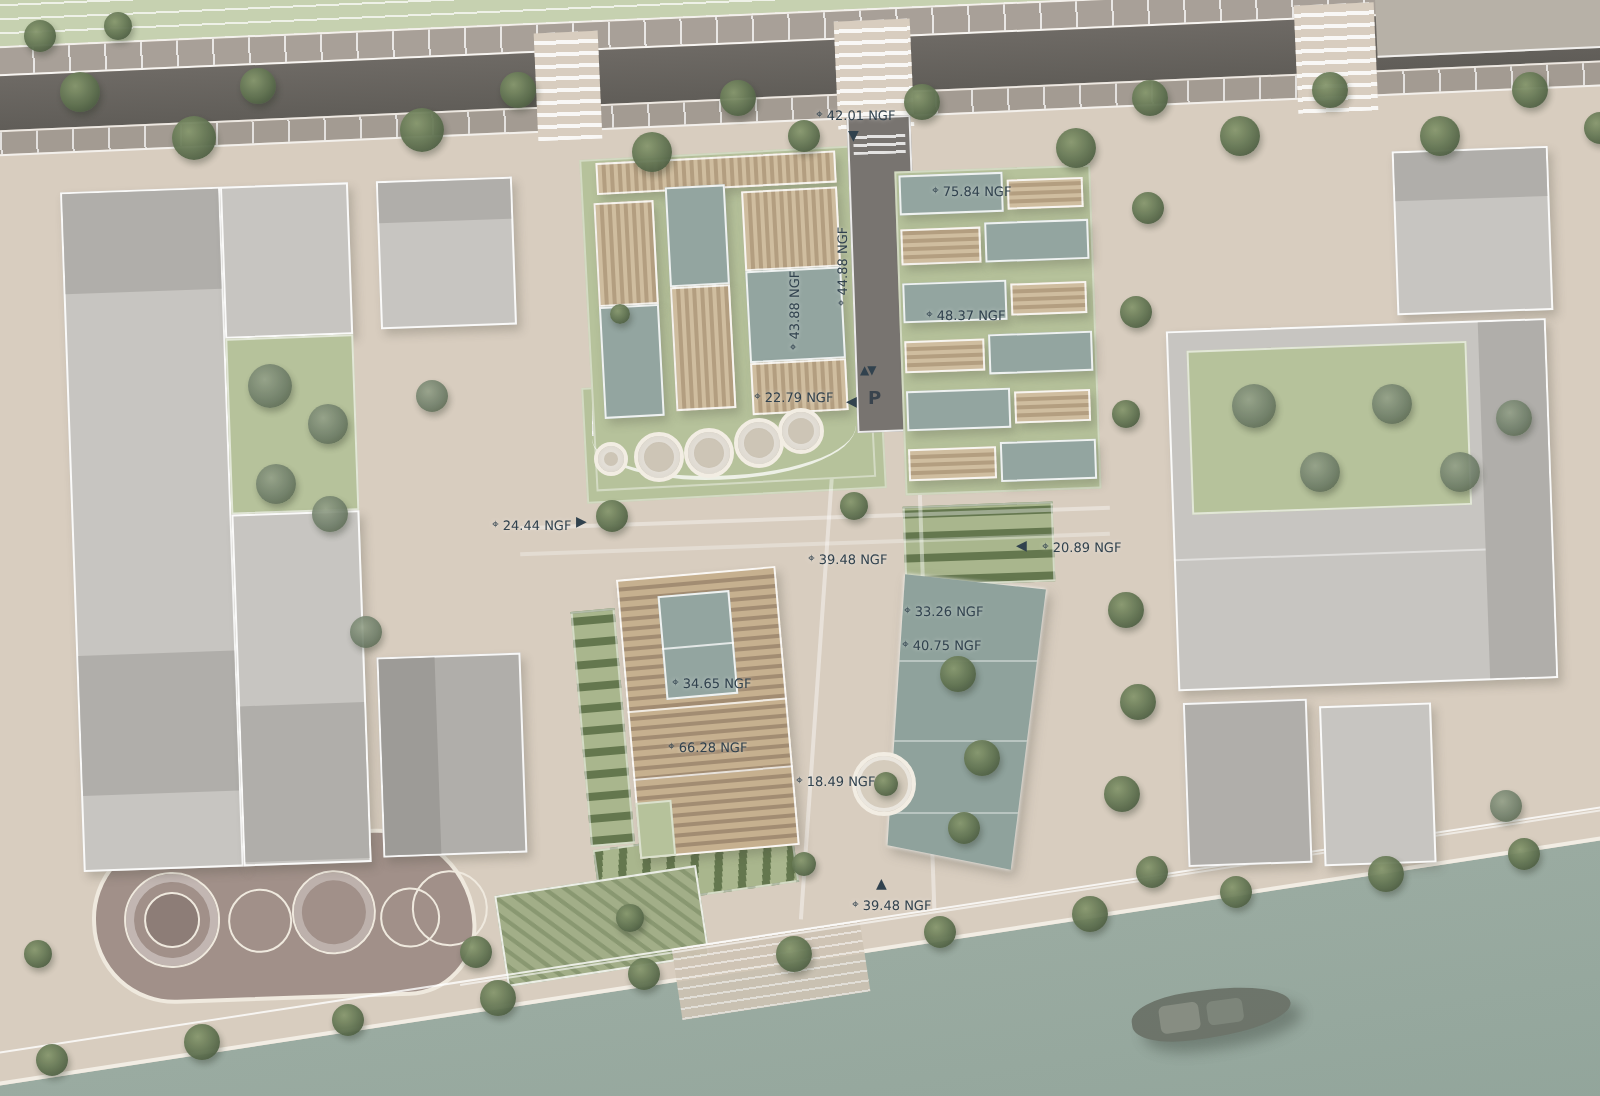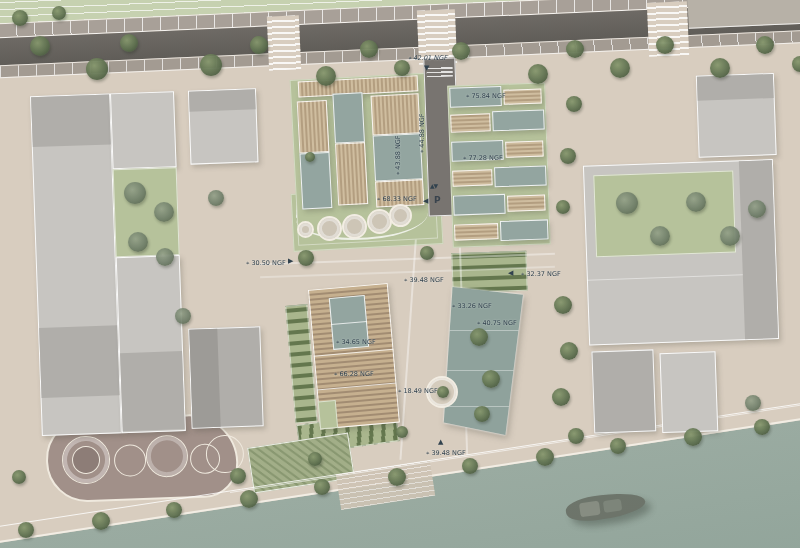--- a/index.html
+++ b/index.html
@@ -250,74 +250,74 @@
       <div class="tree" style="left: 314px; top: 479px; width: 16px; height: 16px;"></div>
       <div class="tree" style="left: 388px; top: 468px; width: 18px; height: 18px;"></div>
       <div class="tree" style="left: 462px; top: 458px; width: 16px; height: 16px;"></div>
       <div class="tree" style="left: 536px; top: 448px; width: 18px; height: 18px;"></div>
       <div class="tree" style="left: 610px; top: 438px; width: 16px; height: 16px;"></div>
       <div class="tree" style="left: 684px; top: 428px; width: 18px; height: 18px;"></div>
       <div class="tree" style="left: 754px; top: 419px; width: 16px; height: 16px;"></div>
       <div class="tree" style="left: 12px; top: 470px; width: 14px; height: 14px;"></div>
     </div>
 
-  <div class="lvl" style="left:408px;top:55px;font-style:italic;">
+  <div class="lvl" style="left:408px;top:55px;">
     <span class="sym">⌖</span>
     <span>42.01 NGF</span>
     </div>
   <div class="arr" style="left:424px;top:65px;">▼</div>
 
   <div class="lvl" style="left:466px;top:93px;">
     <span class="sym">⌖</span>
     <span>75.84 NGF</span>
     </div>
 
   <div class="lvl" style="left:463px;top:155px;">
     <span class="sym">⌖</span>
-    <span>77.28 NGF</span>
+    <span>48.37 NGF</span>
     </div>
 
   <div class="lvl vert" style="left:402px;top:130px;">
     <span class="sym">⌖</span>
     <span>44.88 NGF</span>
     </div>
 
   <div class="lvl vert" style="left:378px;top:152px;">
     <span class="sym">⌖</span>
     <span>43.88 NGF</span>
     </div>
 
   <div class="lvl" style="left:377px;top:196px;">
     <span class="sym">⌖</span>
-    <span>68.33 NGF</span>
+    <span>22.79 NGF</span>
     </div>
 
   <div class="lvl" style="left:246px;top:260px;">
     <span class="sym">⌖</span>
-    <span>30.50 NGF</span>
+    <span>24.44 NGF</span>
     </div>
   <div class="arr" style="left:288px;top:258px;">▶</div>
 
   <div class="lvl" style="left:404px;top:277px;">
     <span class="sym">⌖</span>
     <span>39.48 NGF</span>
     </div>
 
   <div class="arr" style="left:508px;top:270px;">◀</div>
   <div class="lvl" style="left:521px;top:271px;">
     <span class="sym">⌖</span>
-    <span>32.37 NGF</span>
+    <span>20.89 NGF</span>
     </div>
 
   <div class="lvl" style="left:452px;top:303px;">
     <span class="sym">⌖</span>
     <span>33.26 NGF</span>
     </div>
 
-  <div class="lvl" style="left:451px;top:320px;padding-left:26px;">
+  <div class="lvl" style="left:425px;top:320px;padding-left:26px;">
     <span class="sym">⌖</span>
     <span>40.75 NGF</span>
     </div>
 
   <div class="lvl" style="left:336px;top:339px;">
     <span class="sym">⌖</span>
     <span>34.65 NGF</span>
     </div>
 
   <div class="lvl" style="left:334px;top:371px;">

